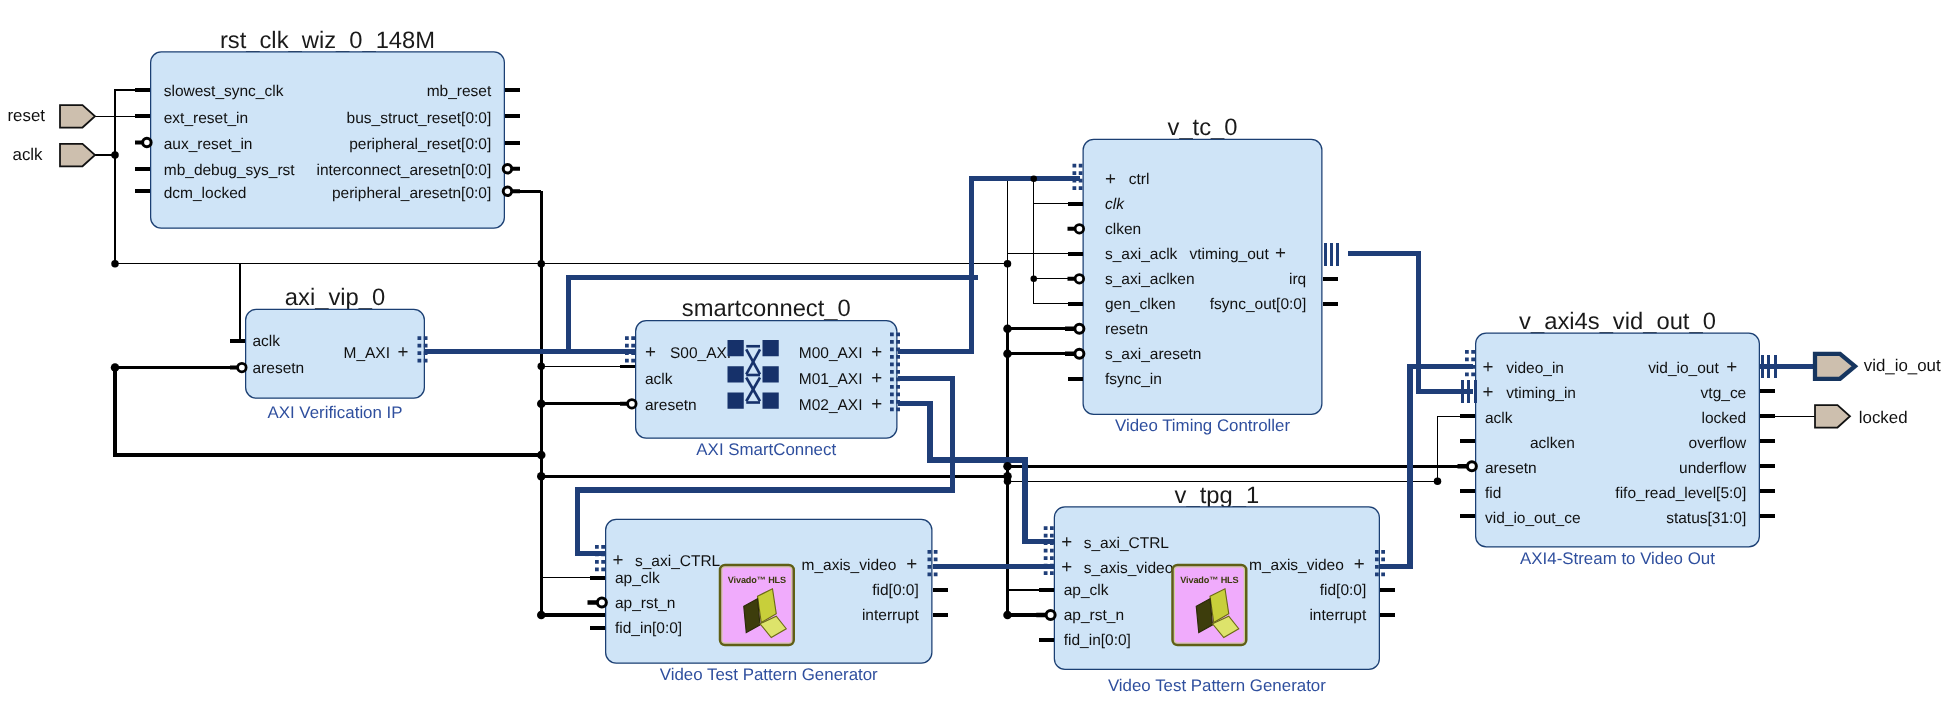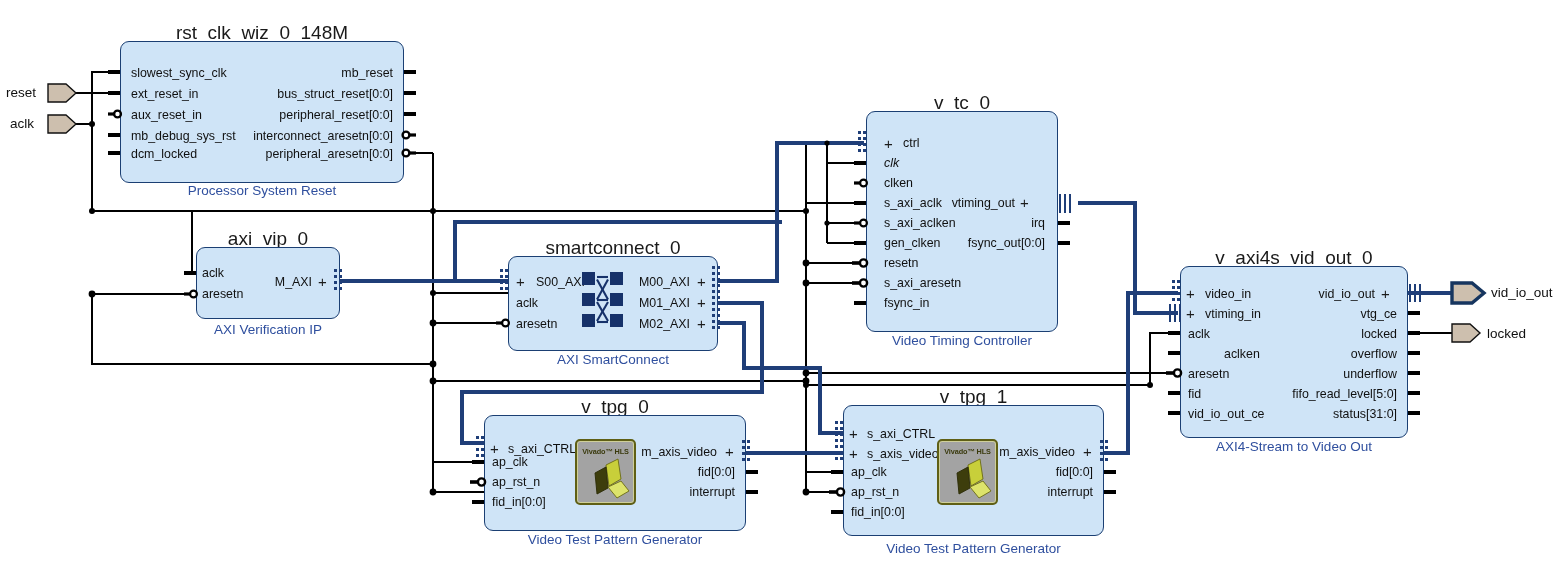--- a/index.html
+++ b/index.html
@@ -6,22 +6,22 @@
   body{width:1556px;height:581px;font-family:"Liberation Sans","DejaVu Sans",sans-serif;overflow:hidden;}
   #canvas{position:relative;width:1556px;height:581px;background:#fff;}
   svg.layer{position:absolute;left:0;top:0;width:1556px;height:581px;}
   .blk{position:absolute;box-sizing:border-box;background:#cfe4f7;border:1.6px solid #1b3f73;border-radius:9px;}
   .blkname{position:absolute;color:#1a1a1a;font-size:19px;white-space:nowrap;text-align:center;}
   .blkdesc{position:absolute;color:#2f4f9e;font-size:13.5px;white-space:nowrap;text-align:center;}
   .pl{position:absolute;color:#101010;font-size:12.4px;white-space:nowrap;line-height:1;}
   .pr{position:absolute;color:#101010;font-size:12.4px;white-space:nowrap;line-height:1;text-align:right;}
   .plus{position:absolute;color:#1c1c1c;font-size:15px;line-height:1;font-weight:400;}
   .extlbl{position:absolute;color:#101010;font-size:13.5px;white-space:nowrap;}
-  .hls{position:absolute;background:#a3a3a3;border:2.5px solid #5f5f15;border-radius:5px;box-sizing:border-box;
-       box-shadow:0 0 0 1px #cfcf9a inset;}
+  .hls{position:absolute;background:#f0abfc;border:2.5px solid #5f5f15;border-radius:5px;box-sizing:border-box;
+       box-shadow:0 0 0 1px #cfcf9a inset;margin-top:12px;}
   .hlstxt{position:absolute;width:100%;text-align:center;font-size:7.3px;color:#3a3a0d;font-weight:bold;
           font-family:"Liberation Sans",sans-serif;letter-spacing:-0.1px;}
 </style>
 </head>
 <body>
 
 <div id="canvas">
 
   <svg class="layer">
     <g stroke="#000000" stroke-width="1.1" fill="none" shape-rendering="crispEdges">
@@ -138,21 +138,20 @@
     <polygon points="1452,324 1470,324 1480,333 1470,342 1452,342" fill="#cdbfae" stroke="#111" stroke-width="1.4"></polygon>
   </svg>
 
   <span class="extlbl" style="left:6px;top:85px;">reset</span>
   <span class="extlbl" style="left:10px;top:116px;">aclk</span>
   <span class="extlbl" style="left:1491px;top:285px;">vid_io_out</span>
   <span class="extlbl" style="left:1487px;top:326px;">locked</span>
 
   <div class="blkname" style="left:120px;top:22px;width:284px;">rst_clk_wiz_0_148M</div>
   <div class="blk" style="left:120px;top:41px;width:284px;height:142px;"></div>
-  <div class="blkdesc" style="left:120px;top:183px;width:284px;">Processor System Reset</div>
 
   <span class="pl" style="left:131px;top:67px;">slowest_sync_clk</span>
   <span class="pl" style="left:131px;top:88px;">ext_reset_in</span>
   <span class="pl" style="left:131px;top:109px;">aux_reset_in</span>
   <span class="pl" style="left:131px;top:130px;">mb_debug_sys_rst</span>
   <span class="pl" style="left:131px;top:148px;">dcm_locked</span>
 
   <span class="pr" style="left:190px;top:67px;width:203px;">mb_reset</span>
   <span class="pr" style="left:190px;top:88px;width:203px;">bus_struct_reset[0:0]</span>
   <span class="pr" style="left:190px;top:109px;width:203px;">peripheral_reset[0:0]</span>
@@ -408,21 +407,20 @@
         <path d="M1180,304 L1180,322"></path>
     </g>
 
     <g stroke="#1f3e78" stroke-width="2.4" shape-rendering="crispEdges">
       <path d="M1410,284 L1410,302"></path>
         <path d="M1415,284 L1415,302"></path>
         <path d="M1420,284 L1420,302"></path>
     </g>
   </svg>
 
-  <div class="blkname" style="left:484px;top:396px;width:262px;">v_tpg_0</div>
   <div class="blk" style="left:484px;top:415px;width:262px;height:116px;"></div>
   <div class="blkdesc" style="left:484px;top:532px;width:262px;">Video Test Pattern Generator</div>
 
   <span class="plus" style="left:490px;top:441px;">+</span>
   <span class="pl" style="left:508px;top:443px;">s_axi_CTRL</span>
   <span class="pl" style="left:492px;top:456px;">ap_clk</span>
   <span class="pl" style="left:492px;top:476px;">ap_rst_n</span>
   <span class="pl" style="left:492px;top:496px;">fid_in[0:0]</span>
 
   <span class="pr" style="left:620px;top:446px;width:97px;">m_axis_video</span>

